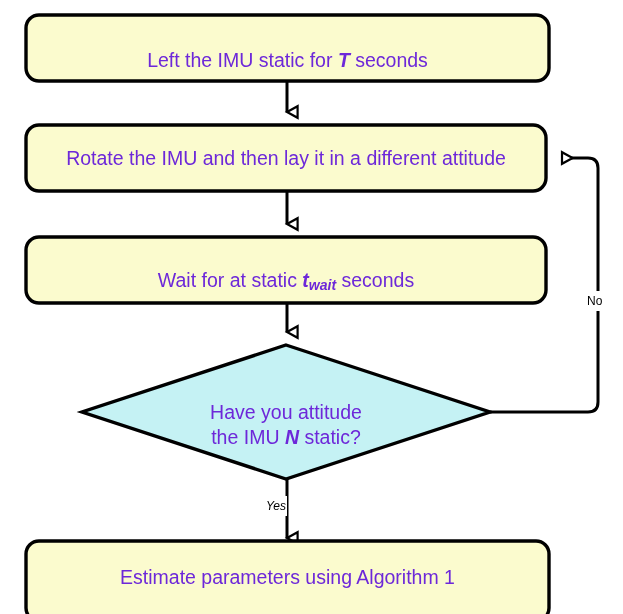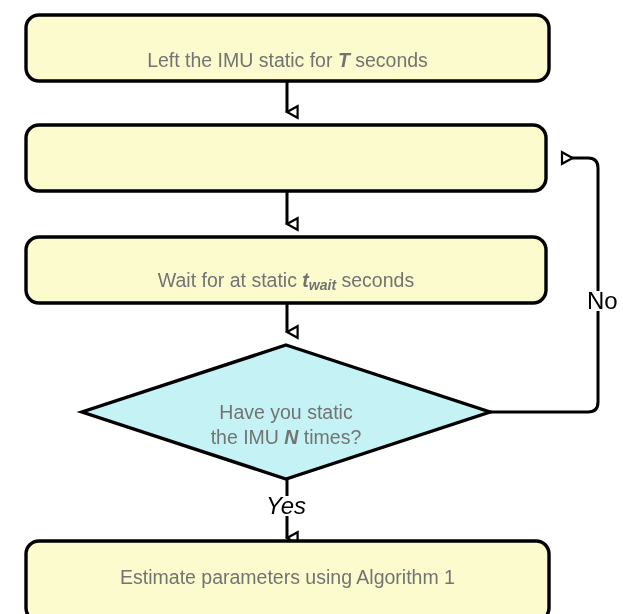--- a/index.html
+++ b/index.html
@@ -32,28 +32,28 @@
   }
   .node-label {
     position: absolute;
     display: flex;
     align-items: center;
     justify-content: center;
     text-align: center;
     font-family: "Liberation Sans", sans-serif;
     font-size: 19.5px;
     line-height: 25px;
-    color: #737373;
+    color: #6d28d9;
     white-space: pre-line;
     pointer-events: none;
   }
   .edge-label {
     position: absolute;
     font-family: "Liberation Sans", sans-serif;
-    font-size: 24px;
+    font-size: 12px;
     line-height: 20px;
     color: #000000;
     background: #ffffff;
     padding: 0 1px;
   }
   .var {
     font-weight: bold;
     font-style: italic;
   }
   .var sub {
@@ -119,31 +119,34 @@
       <rect x="26" y="541" width="523" height="80" rx="13" ry="13" fill="#fbfbce" stroke="#000000" stroke-width="3.4"></rect>
     </g>
   </svg>
 
   <div class="node-label" style="left:36px; top:15px; width:503px; height:66px;">
     <span>
       <span>Left the IMU static for </span><span class="var">T</span><span> seconds</span>
     </span>
   </div>
 
+  <div class="node-label" style="left:46px; top:125px; width:480px; height:66px;">
+    <span>Rotate the IMU and then lay it in a different attitude</span>
+  </div>
 
   <div class="node-label" style="left:36px; top:237px; width:500px; height:66px;">
     <span>
       <span>Wait for at static </span><span class="var"><span>t</span><sub>wait</sub></span><span> seconds</span>
     </span>
   </div>
 
   <div class="node-label" style="left:132px; top:345px; width:308px; height:134px;">
     <span>
-      <span>Have you static
-the IMU </span><span class="var">N</span><span> times?</span>
+      <span>Have you attitude
+the IMU </span><span class="var">N</span><span> static?</span>
     </span>
   </div>
 
   <div class="node-label" style="left:36px; top:541px; width:503px; height:73px;text-align:center;">
     <span>Estimate parameters using Algorithm 1</span>
   </div>
 
   <div class="edge-label" style="left:265px; top:496px;font-style:italic;">Yes</div>
 
   <div class="edge-label" style="left:586px; top:291px;">No</div>

